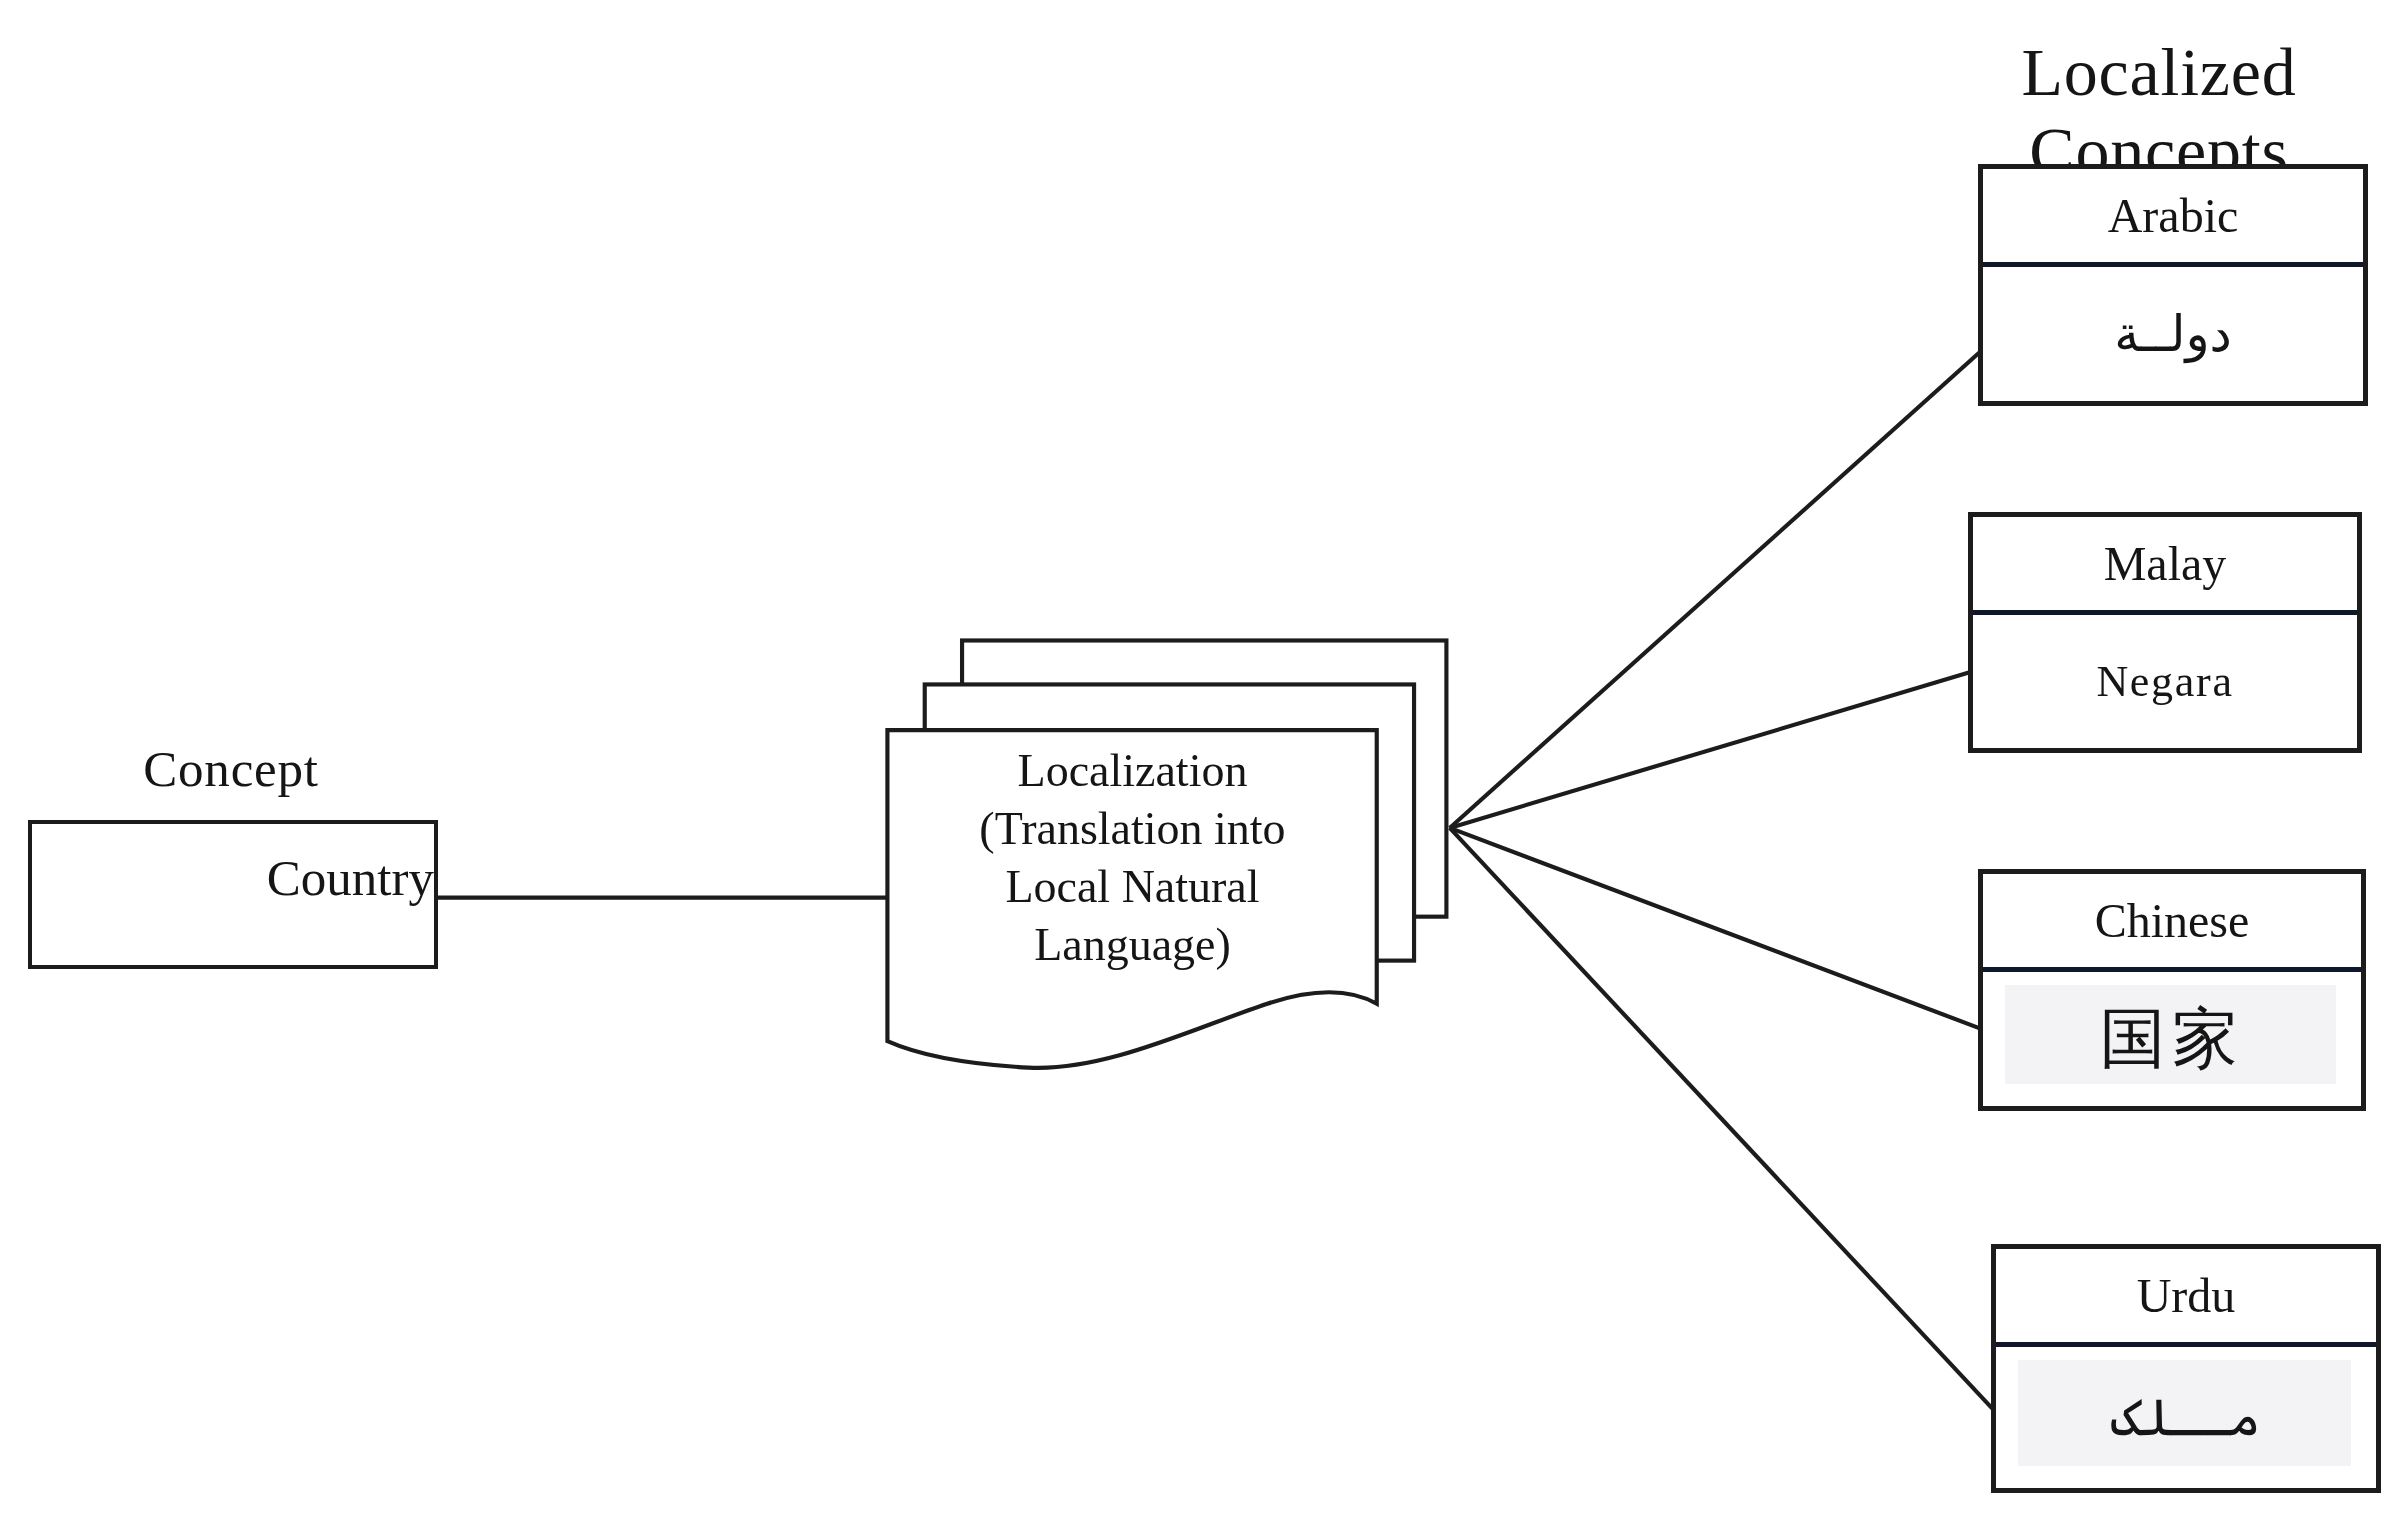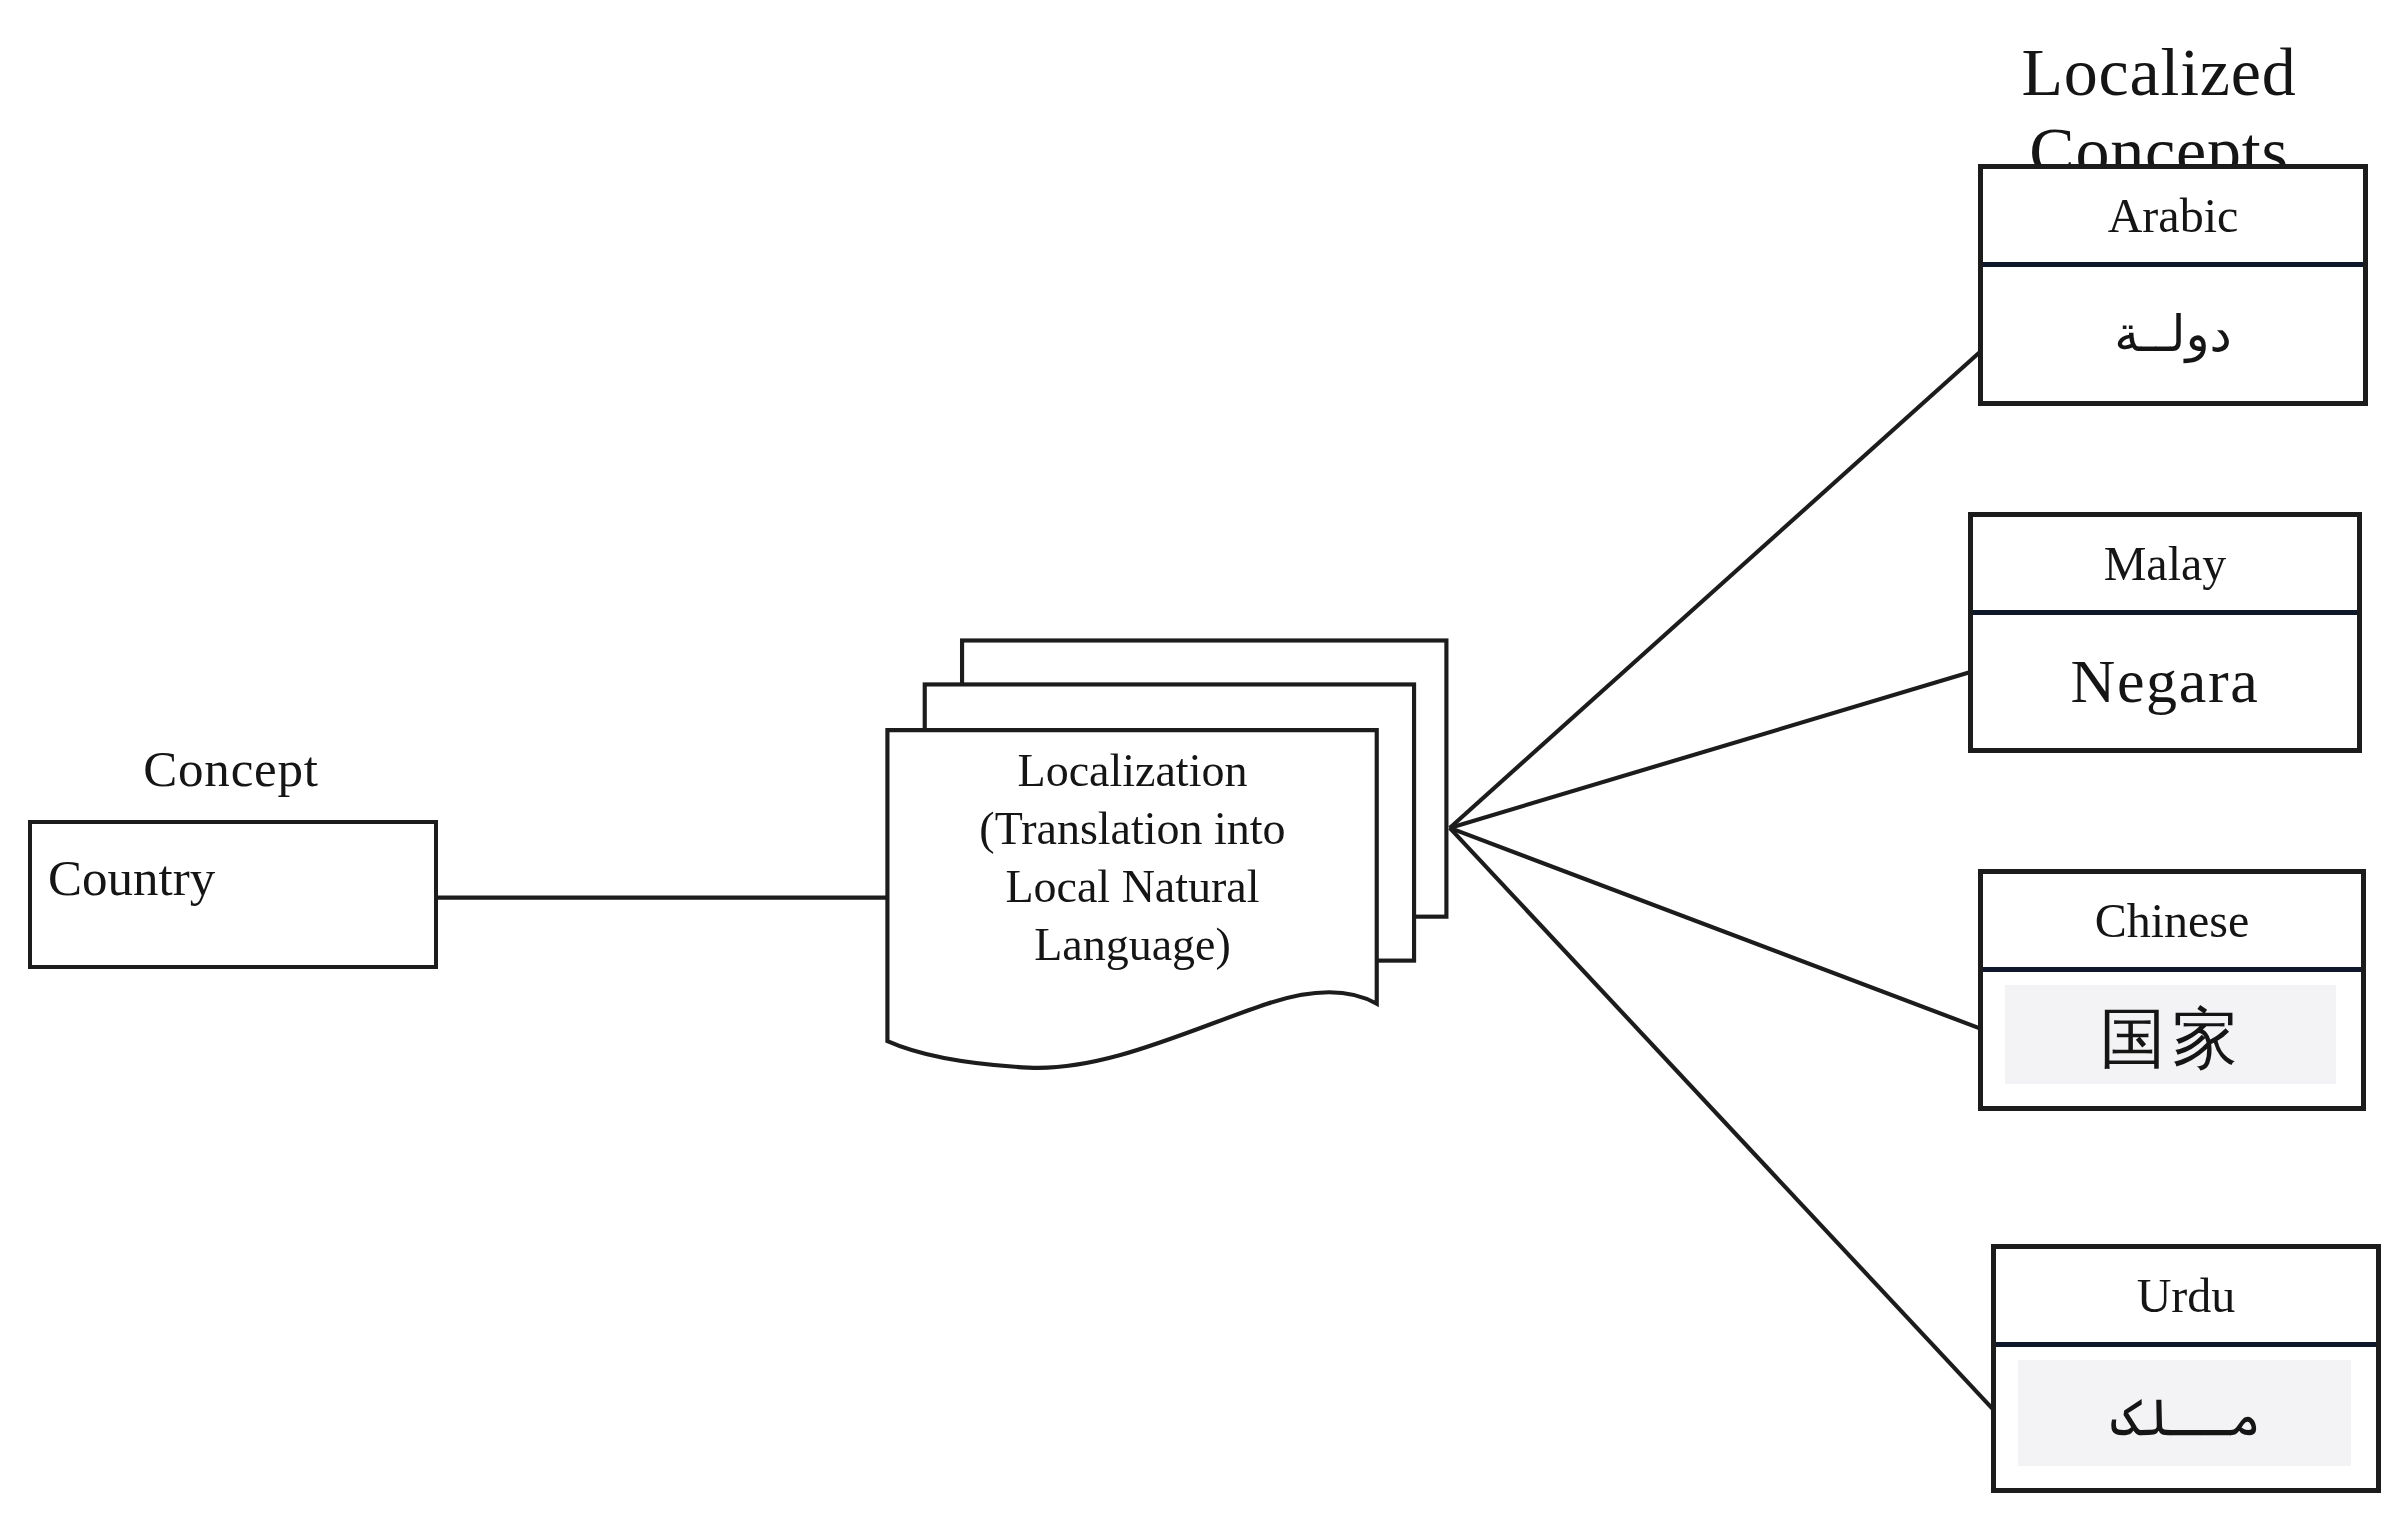--- a/index.html
+++ b/index.html
@@ -11,21 +11,21 @@
 
   
   .section-label{position:absolute;text-align:center;font-size:51px;letter-spacing:0.8px;}
   #concept-label{left:65px;top:740px;width:332px;}
   #localized-title{left:1933px;top:33px;width:452px;font-size:68px;}
 
   
   #country-box{
     position:absolute;left:28px;top:820px;width:410px;height:149px;
     border:4.1px solid #1c1c1c;background:#ffffff;box-sizing:border-box;
-    display:flex;justify-content:flex-start;align-items:flex-start;padding-left:16px;
+    display:flex;justify-content:flex-end;align-items:flex-start;
   }
   #country-box .term{margin-top:25px;font-size:51px;}
 
   
   #doc-label{
     position:absolute;left:888px;top:742px;width:489px;
     text-align:center;font-size:46px;line-height:58px;
   }
 
   
@@ -43,21 +43,21 @@
   .lang-body.shaded::before{
     content:"";position:absolute;left:21.6px;right:25px;top:13.3px;bottom:21.6px;
     background:#f3f3f5;
   }
   .translation{position:relative;font-size:51px;}
   #box-arabic{left:1978px;top:164px;width:390px;height:242px;}
   #box-malay {left:1968px;top:512px;width:394px;height:241px;}
   #box-chinese{left:1978px;top:869px;width:388px;height:242px;}
   #box-urdu  {left:1991px;top:1244px;width:390px;height:249px;}
   #box-arabic .translation{font-size:50px;}
-  #box-malay .translation{font-size:62px;letter-spacing:1.7px;}
+  #box-malay .translation{font-size:44px;letter-spacing:1.7px;}
   #box-chinese .translation{font-size:66px;letter-spacing:6.6px;font-family:"Liberation Serif",serif;}
   #box-urdu .translation{font-size:51px;}
 </style>
 </head>
 <body>
 
 <div class="canvas">
 
   <svg class="wires" width="2401" height="1519" viewBox="0 0 2895 1831">
 

